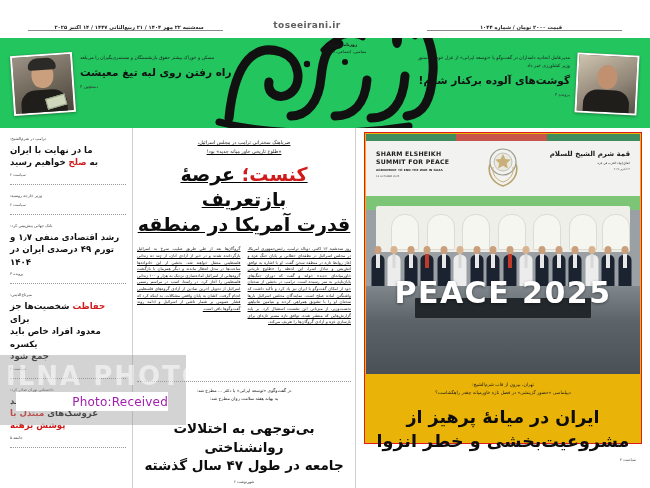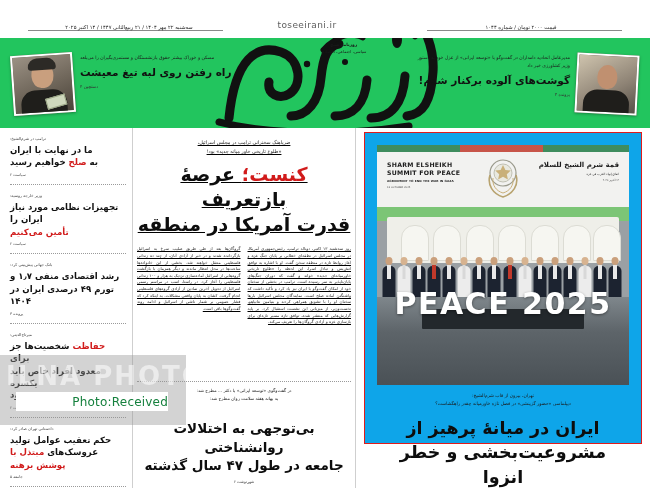--- a/index.html
+++ b/index.html
@@ -5,21 +5,21 @@
   html,body{margin:0;padding:0;}
   body{
     width:650px;height:488px;overflow:hidden;
     background:#ffffff;
     font-family:"DejaVu Sans","Liberation Sans",sans-serif;
     direction:rtl;
   }
   .page{position:relative;width:650px;height:488px;background:#fff;}
 
   
-  .topbar{position:absolute;left:0;top:0;width:650px;height:38px;background:#fff;}
+  .topbar{position:absolute;left:0;top:0;width:650px;height:38px;background:#fff;font-weight:bold;}
   .rule{position:absolute;top:30px;height:1px;background:#8a8a8a;}
   .rule.left{left:28px;width:195px;}
   .rule.right{right:28px;width:195px;}
   .dateline{
     position:absolute;top:24px;left:34px;width:190px;
     font-size:5.2px;color:#222;text-align:center;white-space:nowrap;
     letter-spacing:.1px;
   }
   .priceline{
     position:absolute;top:24px;right:34px;width:190px;
@@ -141,22 +141,22 @@
   .cf-kicker{font-size:4.4px;color:#1d1d1d;line-height:1.8;text-align:center;}
   .cf-head{
     margin-top:16px;font-size:13.5px;font-weight:700;color:#0d0d0d;
     line-height:1.38;text-align:center;letter-spacing:-.3px;
   }
   .cf-page{font-size:3.9px;color:#444;text-align:center;margin-top:4px;}
 
   
   .pkg{
     position:absolute;right:8px;top:4px;width:278px;height:312px;
-    border:1.6px solid #e01b1b;box-sizing:border-box;background:#0ea5e9;
-    padding:12px;
+    border:1.6px solid #e01b1b;box-sizing:border-box;background:#eab308;
+    padding:1px;
   }
   .pkg-photo{
     position:relative;width:100%;height:240px;background:#9aa0a4;overflow:hidden;
   }
   .stage-top{
     position:absolute;left:0;top:0;right:0;height:62px;
     background:#f2f2f0;border-bottom:3px solid #36a35b;
   }
   .stage-stripe{
     position:absolute;left:0;top:0;right:0;height:7px;
@@ -249,21 +249,21 @@
     font-size:26px;font-weight:700;color:rgba(255,255,255,.55);
     letter-spacing:2px;direction:ltr;white-space:nowrap;
     font-family:"DejaVu Sans","Liberation Sans",sans-serif;
   }
   .wm-box{
     position:absolute;left:16px;top:37px;width:152px;height:19px;
     background:#fff;display:flex;align-items:center;padding-left:10px;
     box-sizing:border-box;
   }
   .wm-box span{
-    font-size:12px;color:#15803d;direction:ltr;letter-spacing:.2px;
+    font-size:12px;color:#a21caf;direction:ltr;letter-spacing:.2px;
     font-family:"DejaVu Sans","Liberation Sans",sans-serif;
   }
 </style>
 </head>
 <body>
 
 <div class="page">
 
   <div class="topbar">
     <div class="rule left"></div>
@@ -340,24 +340,20 @@
         <div class="rail-head">
           <span>ما در نهایت با ایران</span><br>
           <span>به </span><span class="hl">صلح</span><span> خواهیم رسید</span>
         </div>
         <div class="rail-page">سیاست ۲</div>
       </div>
       <div class="dots"></div>
 
       <div class="rail-item">
         <div class="rail-kicker">وزیر خارجه روسیه:</div>
-        <div class="rail-head">
-          <span>تجهیزات نظامی مورد نیاز ایران را</span><br>
-          <span class="hl">تأمین می‌کنیم</span>
-        </div>
         <div class="rail-page">سیاست ۲</div>
       </div>
       <div class="dots"></div>
 
       <div class="rail-item">
         <div class="rail-kicker">بانک جهانی پیش‌بینی کرد:</div>
         <div class="rail-head">
           <span>رشد اقتصادی منفی ۱٫۷ و</span><br>
           <span>تورم ۴۹ درصدی ایران در ۱۴۰۴</span>
         </div>

